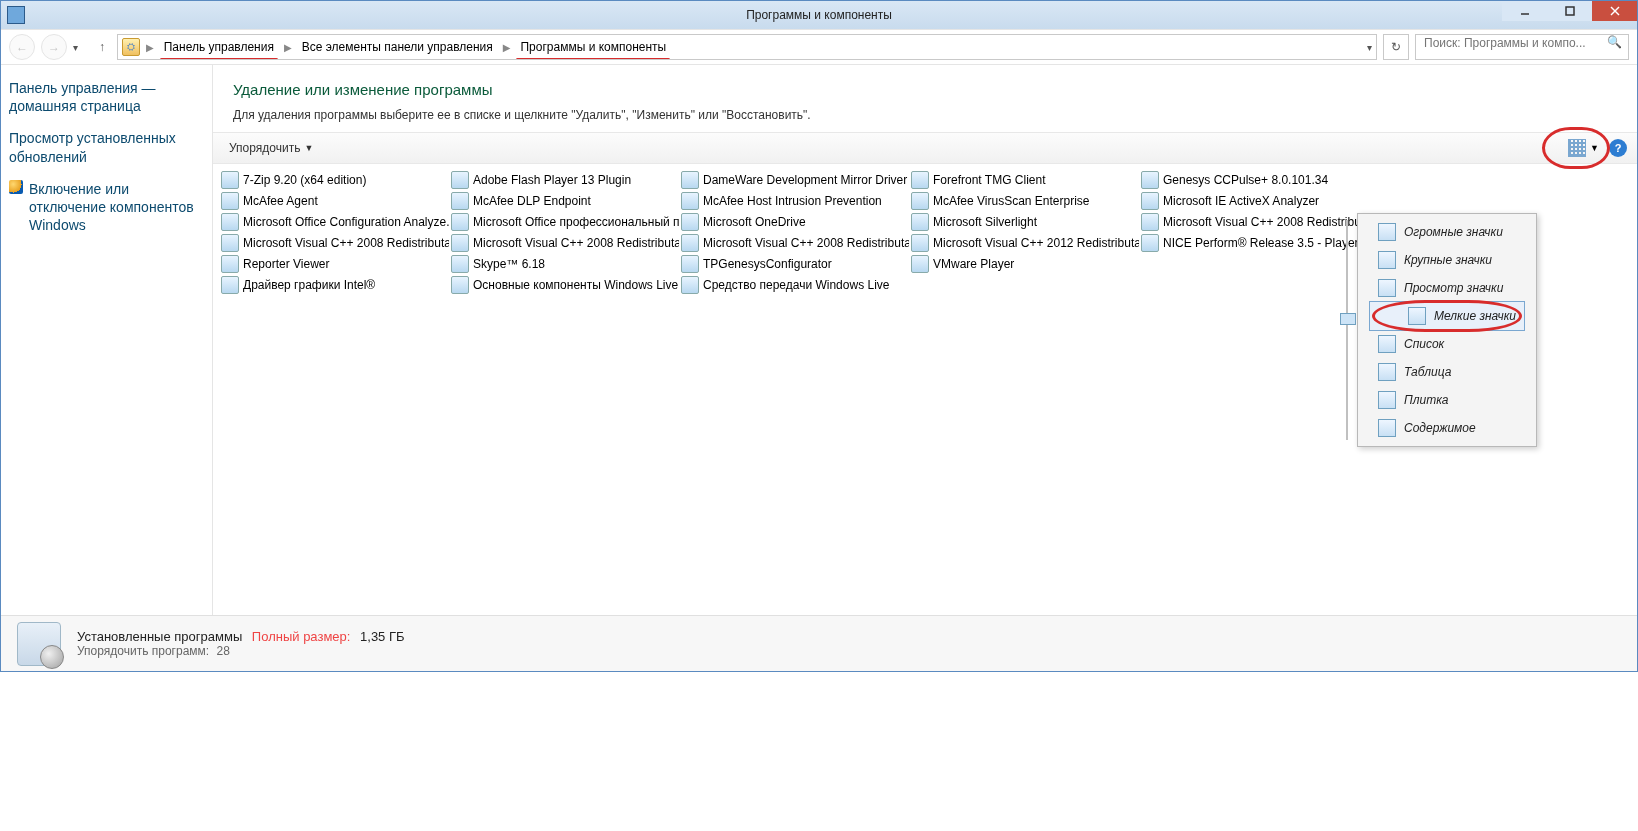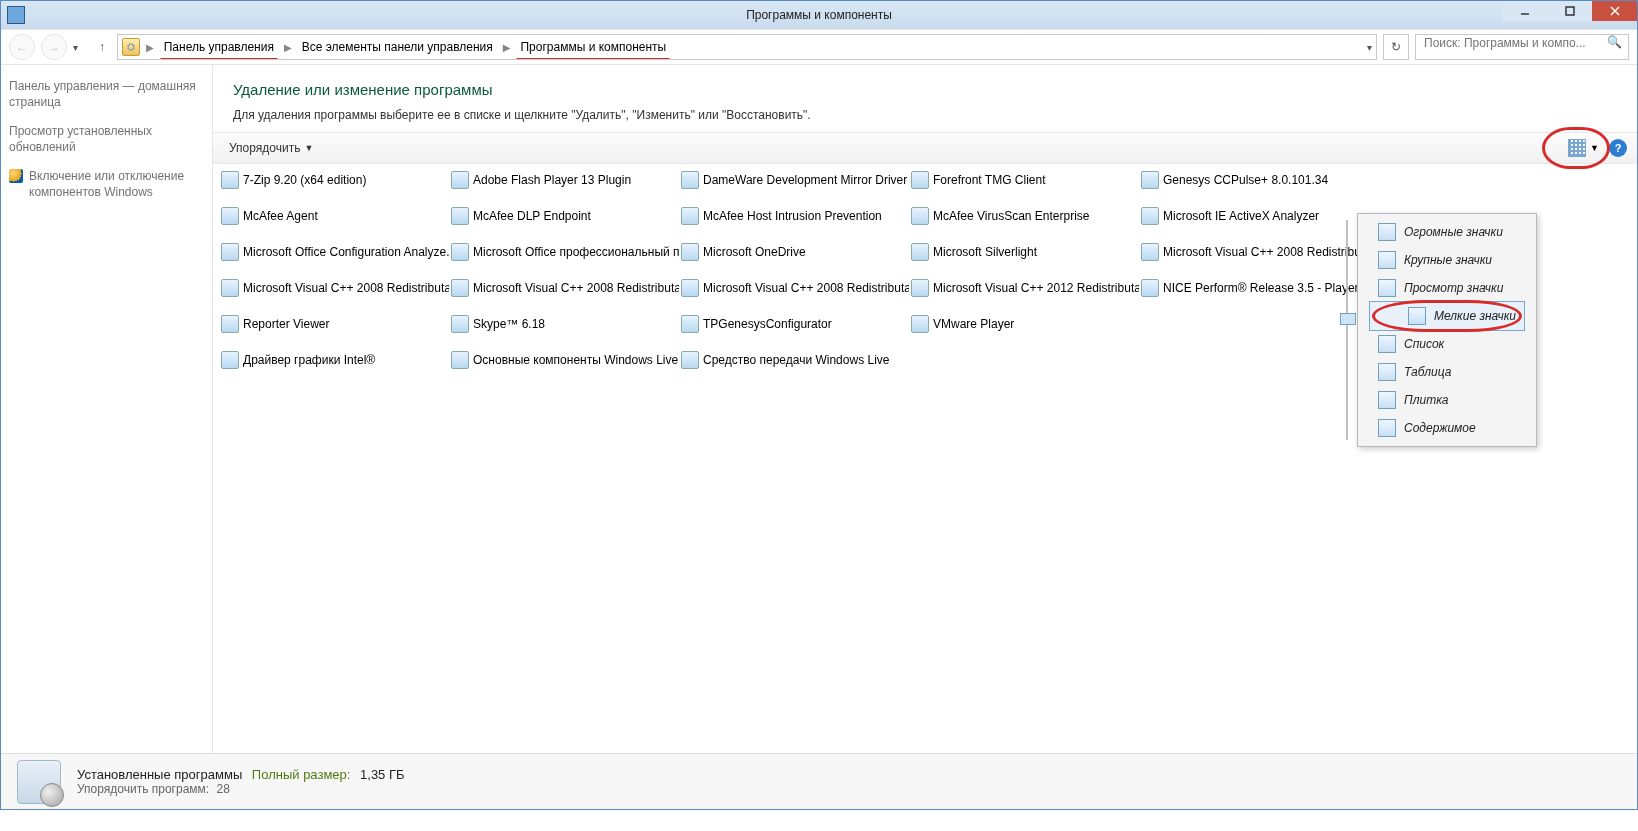--- a/index.html
+++ b/index.html
@@ -1,16 +1,16 @@
 <!DOCTYPE html>
 <html><head>
 <meta charset="utf-8">
 <style>
   html,body{margin:0;padding:0;font-family:"Segoe UI",Tahoma,sans-serif;font-size:12px;color:#000;background:#fff;height:100%;}
-  .window{display:flex;flex-direction:column;width:1638px;height:810px;border:1px solid #5a8ac0;background:#c8dbed;box-sizing:border-box;position:relative;}
+  .window{display:flex;flex-direction:column;width:1638px;height:672px;border:1px solid #5a8ac0;background:#c8dbed;box-sizing:border-box;position:relative;}
   
   .titlebar{height:28px;display:flex;align-items:center;background:linear-gradient(#d9e7f5,#c8dbed);position:relative;}
   .titlebar .sys-icon{width:16px;height:16px;margin:0 6px;background:#6fa8dc;border:1px solid #2b5a8a;}
   .titlebar .title{position:absolute;left:0;right:0;text-align:center;font-size:12px;color:#222;}
   .titlebar .win-controls{position:absolute;right:0;top:0;height:20px;display:flex;}
   .titlebar .win-btn{width:45px;height:20px;display:flex;align-items:center;justify-content:center;background:#d9e7f5;color:#333;font-size:12px;}
   .titlebar .win-btn.close{background:#c94f3f;color:#fff;}
   .titlebar .win-btn svg{display:block;}
   
   .navbar{height:34px;background:#fff;border-top:1px solid #e5e5e5;border-bottom:1px solid #e5e5e5;display:flex;align-items:center;padding:0 8px;gap:6px;}
@@ -24,54 +24,54 @@
   .addr .crumb{padding:2px 4px;white-space:nowrap;position:relative;}
   .addr .crumb.underline::after{content:"";position:absolute;left:0;right:0;bottom:-5px;height:3px;background:#d82c2c;border-radius:2px;}
   .addr-end{margin-left:auto;display:flex;align-items:center;gap:4px;color:#555;}
   .refresh-btn{width:24px;height:24px;border:1px solid #c9c9c9;display:flex;align-items:center;justify-content:center;color:#555;}
   .search{width:200px;height:24px;border:1px solid #c9c9c9;display:flex;align-items:flex-start;padding:0 6px;gap:6px;color:#888;}
   .search input{border:none;outline:none;flex:1;font-size:12px;color:#555;background:transparent;}
   
   .body{flex:1;display:flex;background:#fff;min-height:0;}
   
   .sidebar{width:195px;padding:14px 8px;border-right:1px solid #e5e5e5;display:flex;flex-direction:column;gap:14px;}
-  .side-link{color:#737373;font-size:12px;line-height:1.3;cursor:pointer;}
+  .side-link{color:#0c4a6e;font-size:14px;line-height:1.3;cursor:pointer;}
   .side-link .row{display:flex;gap:6px;align-items:flex-start;}
   .side-link .shield{width:14px;height:14px;flex:none;background:radial-gradient(circle at 30% 30%,#ffd870,#e8a020 60%,#0a5bb0 60%);border-radius:2px;}
   
   .main{flex:1;display:flex;flex-direction:column;min-width:0;}
   .main-head{padding:16px 20px 10px 20px;}
   .main-head h1{margin:0 0 10px 0;font-size:15px;font-weight:normal;color:#0a5a3a;}
   .main-head p{margin:0;font-size:12px;color:#333;}
   .toolbar{height:30px;border-top:1px solid #e8e8e8;border-bottom:1px solid #e8e8e8;background:linear-gradient(#fcfcfc,#f1f1f1);display:flex;align-items:center;padding:0 10px;gap:6px;}
   .toolbar .org-btn{display:flex;align-items:center;gap:4px;color:#333;padding:2px 6px;}
   .toolbar .spacer{flex:1;}
   .toolbar .view-btn{display:flex;align-items:center;gap:4px;padding:2px 4px;position:relative;}
   .toolbar .help-btn{width:18px;height:18px;border-radius:50%;background:#2d7dd2;color:#fff;display:flex;align-items:center;justify-content:center;font-weight:bold;font-size:11px;}
   .view-circle{position:absolute;border:3px solid #d82c2c;border-radius:50%/60%;width:62px;height:36px;left:-22px;top:-10px;pointer-events:none;}
   
   .programs{flex:1;overflow:auto;padding:6px 6px;position:relative;}
-  .prog-grid{display:grid;grid-template-columns:repeat(5,230px);grid-auto-rows:20px;gap:16px 0;align-content:start;}
+  .prog-grid{display:grid;grid-template-columns:repeat(5,230px);grid-auto-rows:20px;gap:1px 0;align-content:start;}
   .prog{display:flex;align-items:center;gap:4px;padding:0 2px;white-space:nowrap;overflow:hidden;text-overflow:ellipsis;font-size:12px;}
   .prog .picon{width:16px;height:16px;flex:none;border:1px solid #8aa;background:linear-gradient(#e8f4ff,#b8d8f0);border-radius:2px;}
   
   .view-menu{position:absolute;right:100px;top:212px;width:154px;background:#f4f4f4;border:1px solid #b8b8b8;box-shadow:2px 2px 6px rgba(0,0,0,.2);padding:4px 12px;z-index:10;font-style:italic;}
   .view-menu .item{height:28px;display:flex;align-items:center;gap:8px;padding:0 8px;font-size:12px;color:#222;position:relative;}
   .view-menu .item .micon{width:16px;height:16px;border:1px solid #6fa0c0;background:linear-gradient(#eef6ff,#c8e0f4);flex:none;}
   .view-menu .item.selected{outline:1px solid #7aa7d0;background:#e8f0fa;justify-content:flex-end;}
   .view-menu .slider-col{position:absolute;left:-18px;top:6px;bottom:6px;width:14px;}
   .view-menu .slider-col::before{content:"";position:absolute;left:6px;top:0;bottom:0;width:2px;background:#c0c0c0;}
   .view-menu .slider-thumb{position:absolute;left:-18px;width:14px;height:10px;background:#cde4f7;border:1px solid #6fa0c0;}
   .view-menu .circled::after{content:"";position:absolute;left:2px;right:2px;top:-2px;bottom:-2px;border:3px solid #d82c2c;border-radius:50%/70%;pointer-events:none;}
   
   .statusbar{height:55px;border-top:1px solid #e0e0e0;background:#f7f7f7;display:flex;align-items:center;padding:0 16px;gap:16px;}
   .statusbar .big-icon{width:42px;height:42px;background:linear-gradient(#e8f0f8,#c8d8e8);border:1px solid #a0b8c8;border-radius:4px;position:relative;}
   .statusbar .big-icon::after{content:"";position:absolute;right:-4px;bottom:-4px;width:22px;height:22px;border-radius:50%;background:radial-gradient(circle at 35% 35%,#f0f0f0,#a0a0a0);border:1px solid #888;}
   .statusbar .info .row1{font-size:13px;color:#222;}
-  .statusbar .info .row1 .label{color:#4d7c0f;margin-left:6px;margin-right:6px;text-align:right;}
+  .statusbar .info .row1 .label{color:#ef4444;margin-left:6px;margin-right:6px;text-align:right;}
   .statusbar .info .row2{font-size:12px;color:#666;}
   .fade{color:#666;}
 </style>
 </head>
 <body>
 
 <div class="window">
 
   <div class="titlebar">
     <span class="sys-icon"></span>

